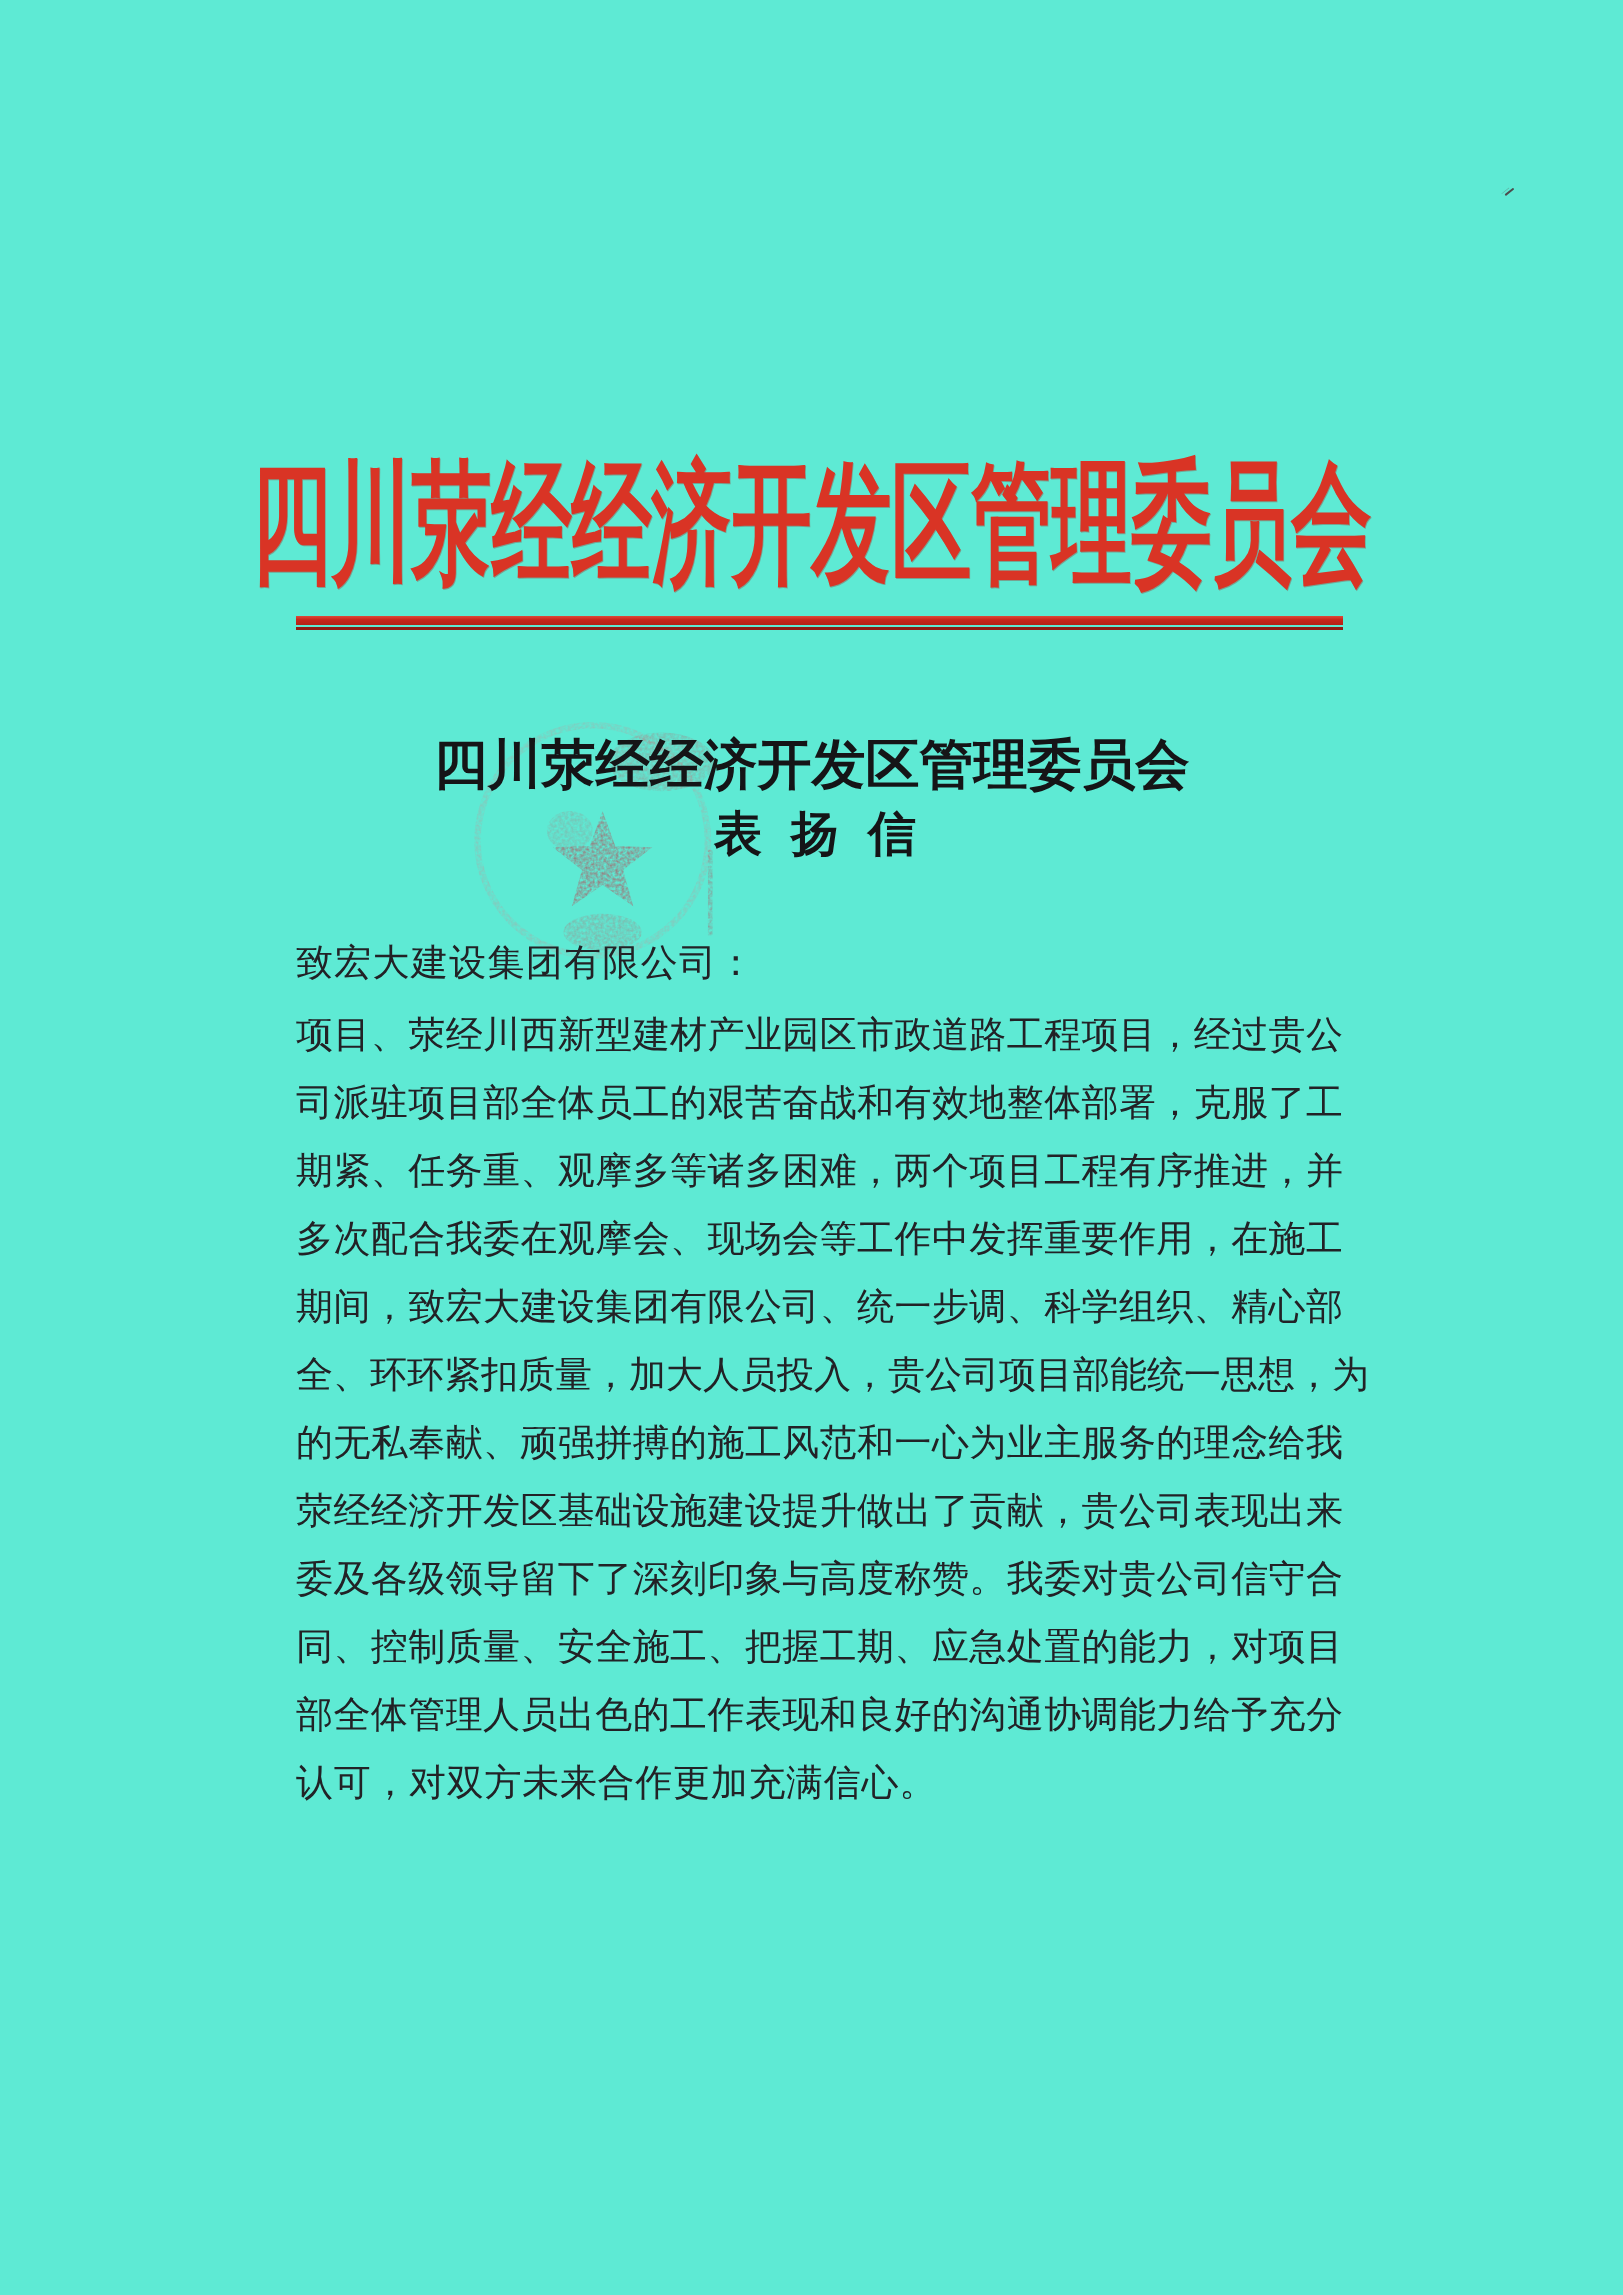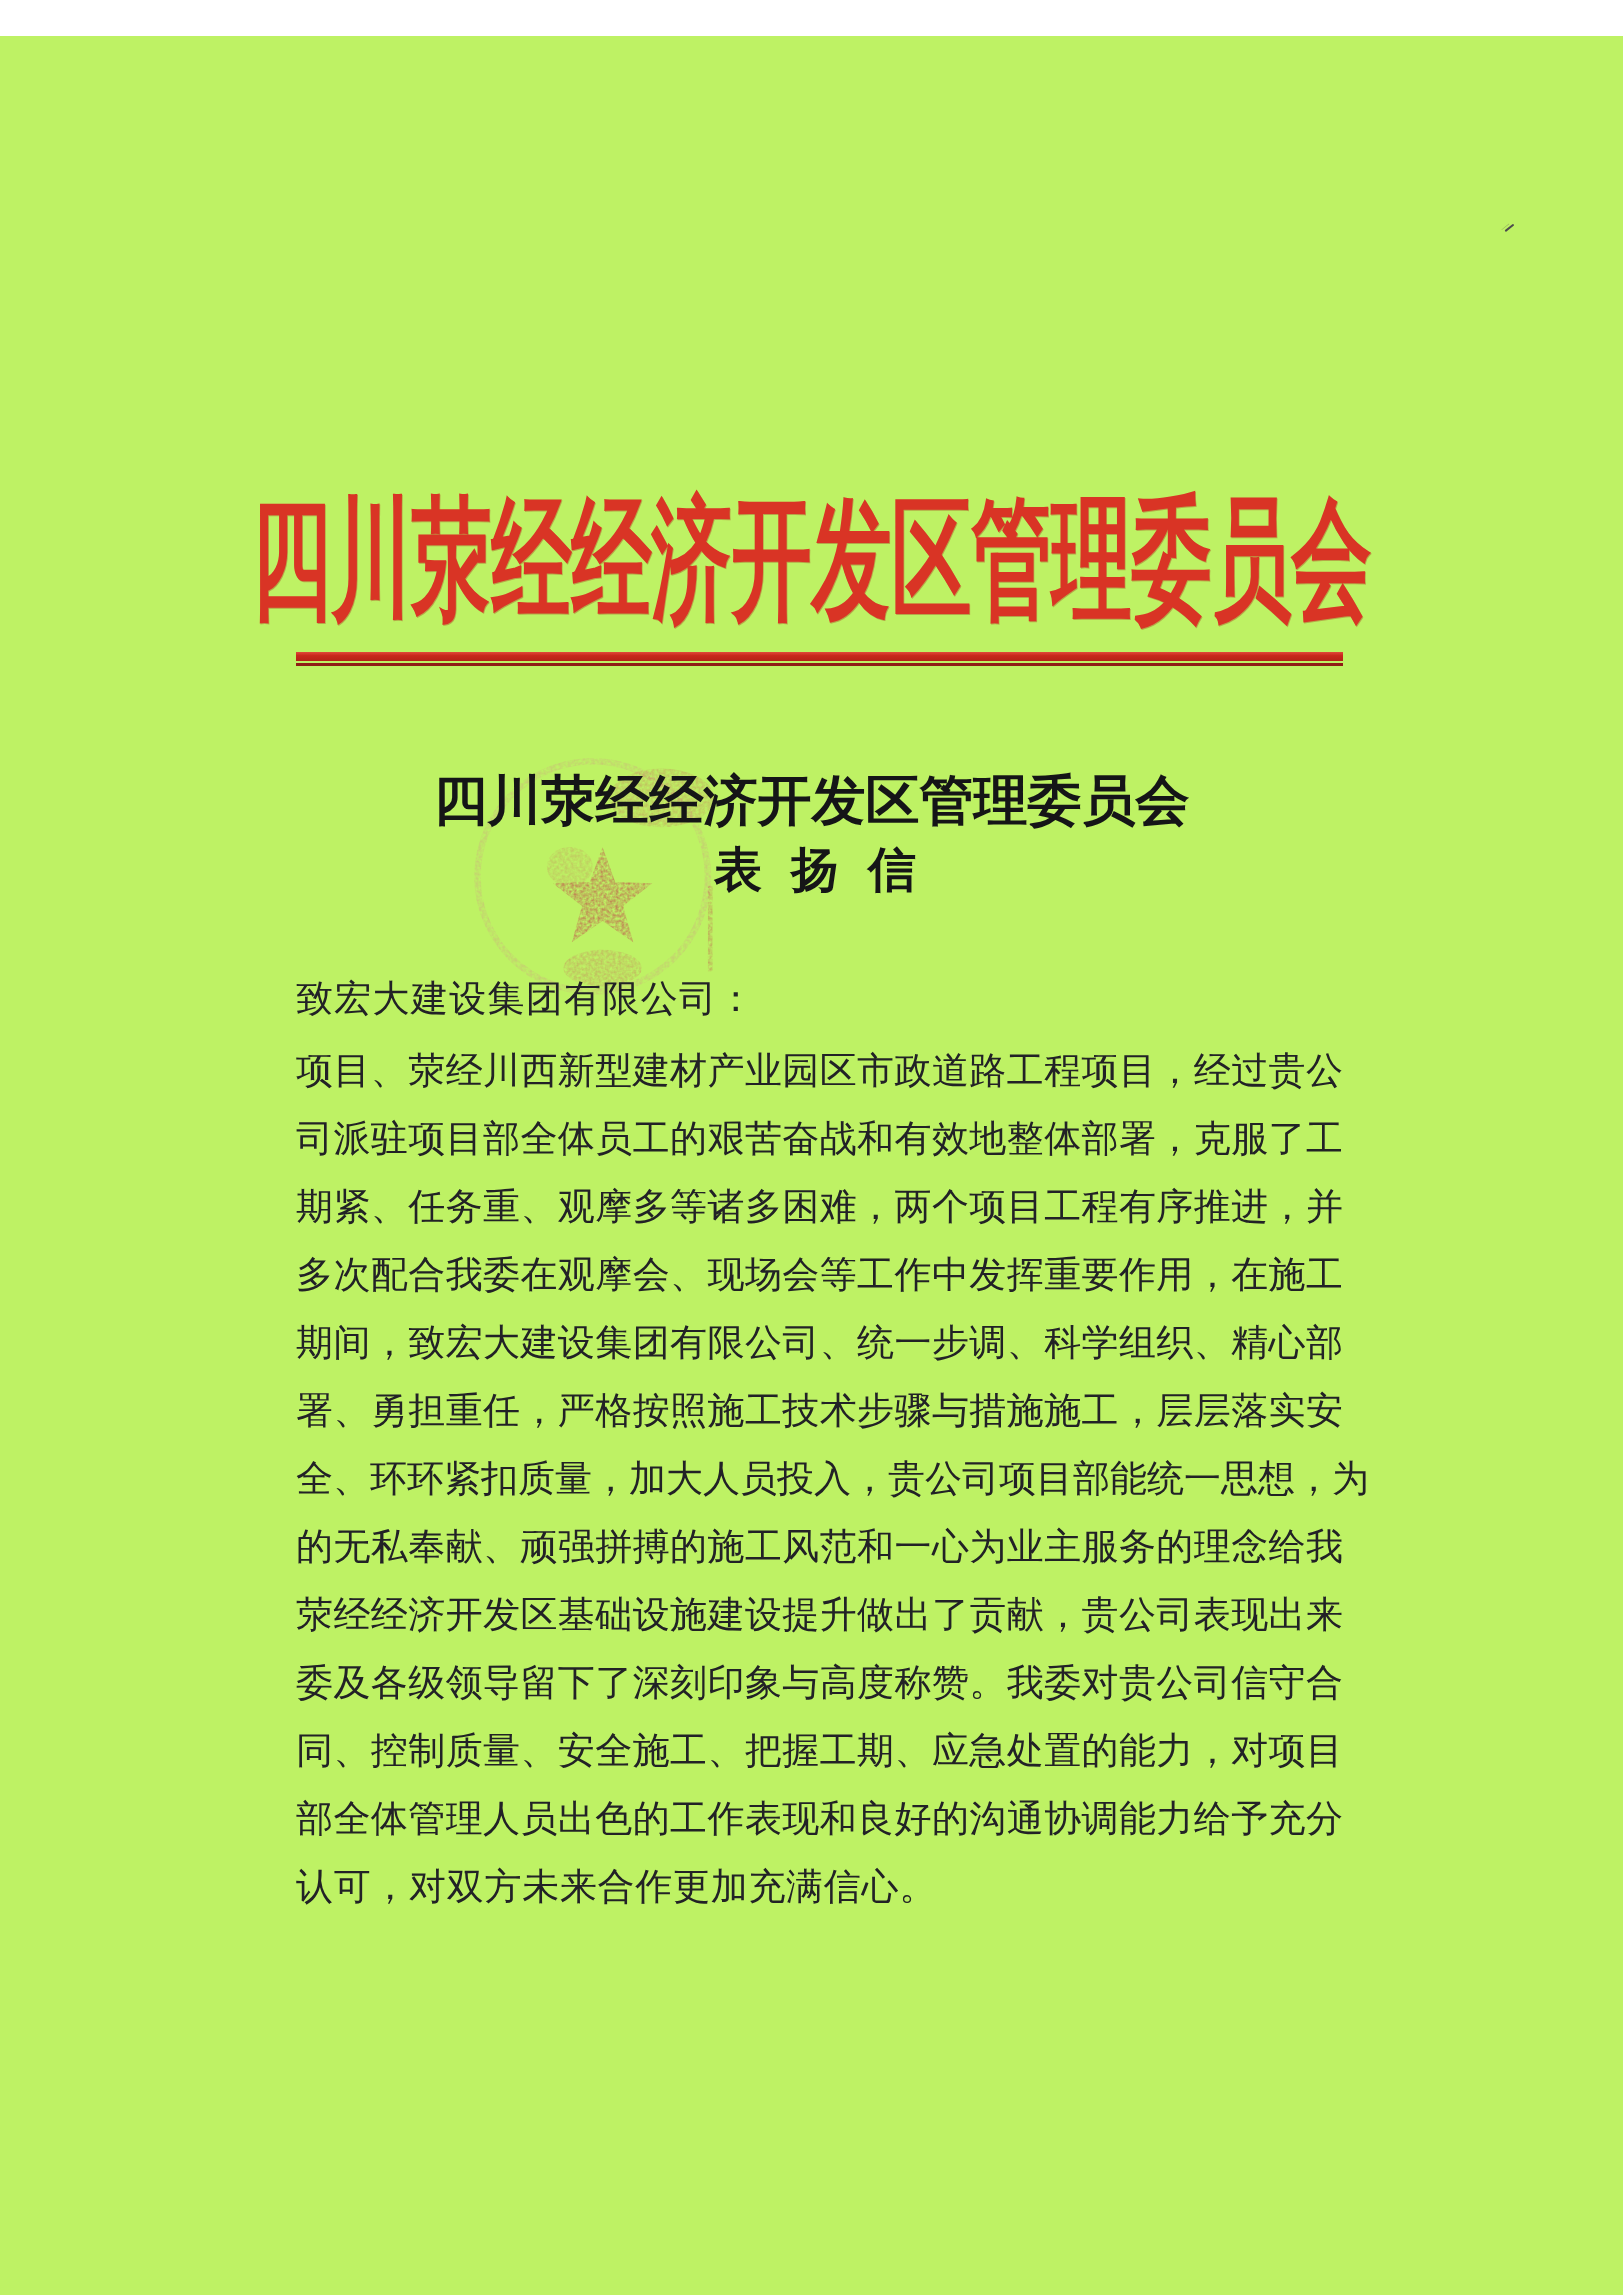--- a/index.html
+++ b/index.html
@@ -5,22 +5,21 @@
   html,body{margin:0;padding:0;}
   body{
     width:1623px;height:2295px;
     background:#ffffff;
     position:relative;
     font-family:"Liberation Serif","DejaVu Serif",serif;
     overflow:hidden;
   }
   .page{
     position:absolute;inset:0;
-    background:#bef264;
-    margin-top:36px;
+    background:#5eead4;
   }
   
   .letterhead{
     position:absolute;
     top:458px;left:0;right:0;
     text-align:center;
     font-size:80px;
     font-weight:700;
     line-height:1;
     color:#d93425;
@@ -152,21 +151,20 @@
   <div class="doc-type">表扬信</div>
 
   <div class="salutation">致宏大建设集团有限公司：</div>
 
   <div class="body">
       <div class="body-line">项目、荥经川西新型建材产业园区市政道路工程项目，经过贵公</div>
       <div class="body-line">司派驻项目部全体员工的艰苦奋战和有效地整体部署，克服了工</div>
       <div class="body-line">期紧、任务重、观摩多等诸多困难，两个项目工程有序推进，并</div>
       <div class="body-line">多次配合我委在观摩会、现场会等工作中发挥重要作用，在施工</div>
       <div class="body-line">期间，致宏大建设集团有限公司、统一步调、科学组织、精心部</div>
-      <div class="body-line">署、勇担重任，严格按照施工技术步骤与措施施工，层层落实安</div>
       <div class="body-line">全、环环紧扣质量，加大人员投入，贵公司项目部能统一思想，为</div>
       <div class="body-line">的无私奉献、顽强拼搏的施工风范和一心为业主服务的理念给我</div>
       <div class="body-line">荥经经济开发区基础设施建设提升做出了贡献，贵公司表现出来</div>
       <div class="body-line">委及各级领导留下了深刻印象与高度称赞。我委对贵公司信守合</div>
       <div class="body-line">同、控制质量、安全施工、把握工期、应急处置的能力，对项目</div>
       <div class="body-line">部全体管理人员出色的工作表现和良好的沟通协调能力给予充分</div>
       <div class="body-line last">认可，对双方未来合作更加充满信心。</div>
     </div>
 
   <div class="tick"></div>

